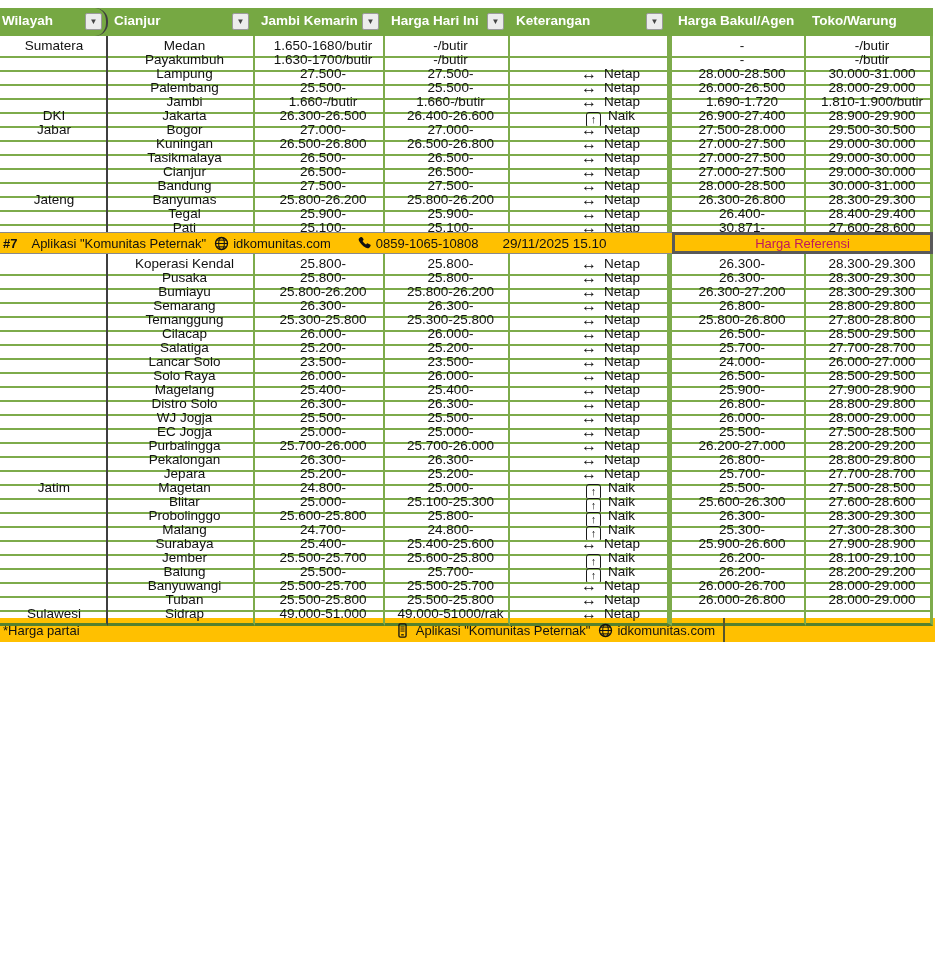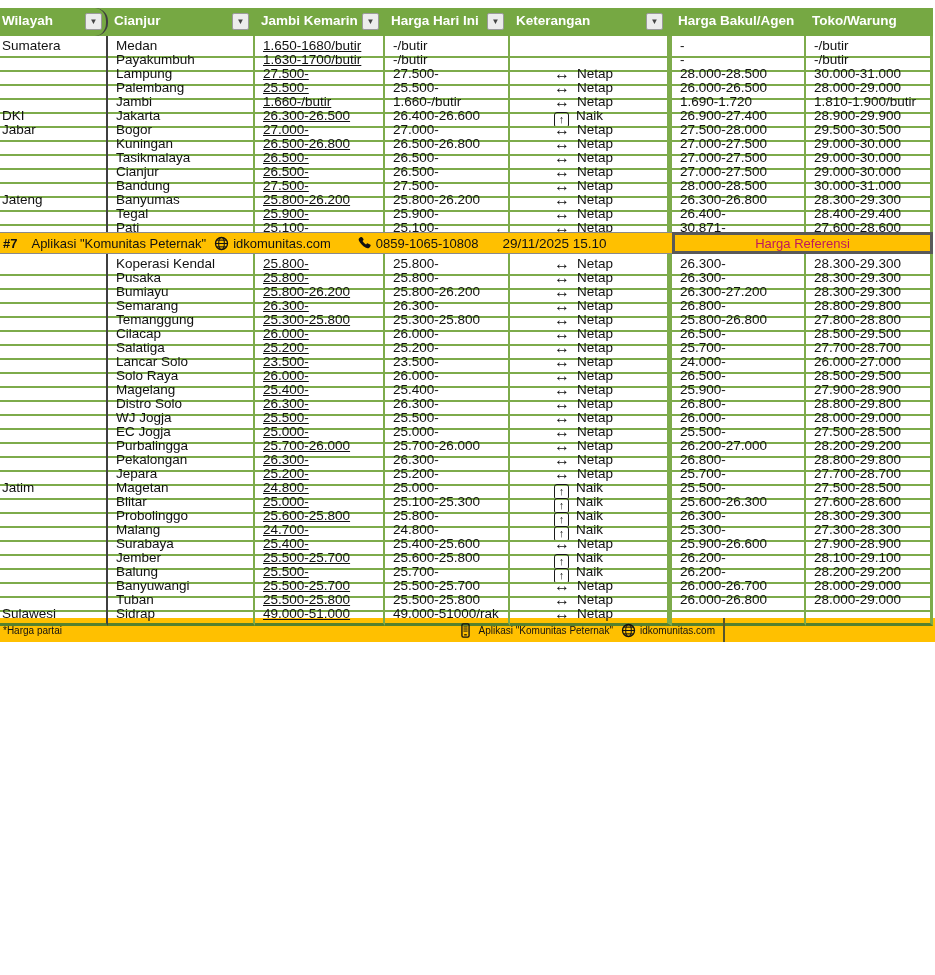--- a/index.html
+++ b/index.html
@@ -30,29 +30,29 @@
   .hcell.c1 { border-right:2px solid #3f3f3f; padding-left:2px;border-radius:13px; }
   .hcell.c5 { border-right:5px solid #76a843; }
   .filter-btn {
     position:absolute; right:4px; top:5px; width:17px; height:17px;
     background:#ececec; border:1px solid #9a9a9a; border-radius:2px;
     display:flex; align-items:center; justify-content:center;
     font-size:8px; color:#444; cursor:pointer; line-height:1;
   }
 
   
-  .row { height:14px; background:#fff; }
+  .row { height:14px; background:#fff;text-align:center; }
   .c {
     height:22px; line-height:19px; font-size:13.5px;
     padding-left:8px; white-space:nowrap; overflow:hidden;
     border-bottom:2px solid #7dab4b;
   }
   .c.c1 { border-right:2px solid #3f3f3f; padding-left:2px; }
   .c.c2 { border-right:2px solid #7dab4b; }
-  .c.c3 { border-right:2px solid #7dab4b;text-decoration:underline; }
+  .c.c3 { border-right:2px solid #7dab4b; }
   .c.c4 { border-right:2px solid #7dab4b; }
   .c.c5 { border-right:5px solid #7dab4b; padding-left:44px; }
   .c.c6 { border-right:2px solid #7dab4b; }
   .c.c7 { border-right:3px solid #7dab4b; }
   .rows-b .row:last-child .c { border-bottom:3px solid #55812e; }
 
   .ket-ic.netap { font-size:16px; margin-right:7px; vertical-align:-1px; }
   .ket-ic.naik {
     display:inline-flex; align-items:center; justify-content:center;
     width:15px; height:16px; border:1.5px solid #1a1a1a; border-radius:3px;
@@ -75,21 +75,21 @@
   .icon-svg { width:15px; height:15px; margin-left:8px; flex:0 0 auto; }
   .banner-right {
     width:261px; background:#ffc000; border:3px solid #595959;
     display:flex; align-items:center; justify-content:center;
     font-size:13px; color:#be185d;
   }
 
   
   .footer { height:24px; width:935px; display:flex; background:#ffc000; }
   .footer-left {
-    width:725px; display:flex; align-items:center; font-size:10px;
+    width:725px; display:flex; align-items:center; font-size:13px;
     white-space:nowrap; overflow:hidden;
     border-right:2px solid #55542e; padding-right:8px;
   }
   .footer-left .note { margin-left:3px; }
   .footer-left .grow { flex:1; }
   .footer-left .app { margin-left:6px; }
   .footer-left .site { margin-left:4px; }
   .footer-right {
     flex:1; display:flex; align-items:center; justify-content:center;
     font-size:13px; white-space:nowrap;

